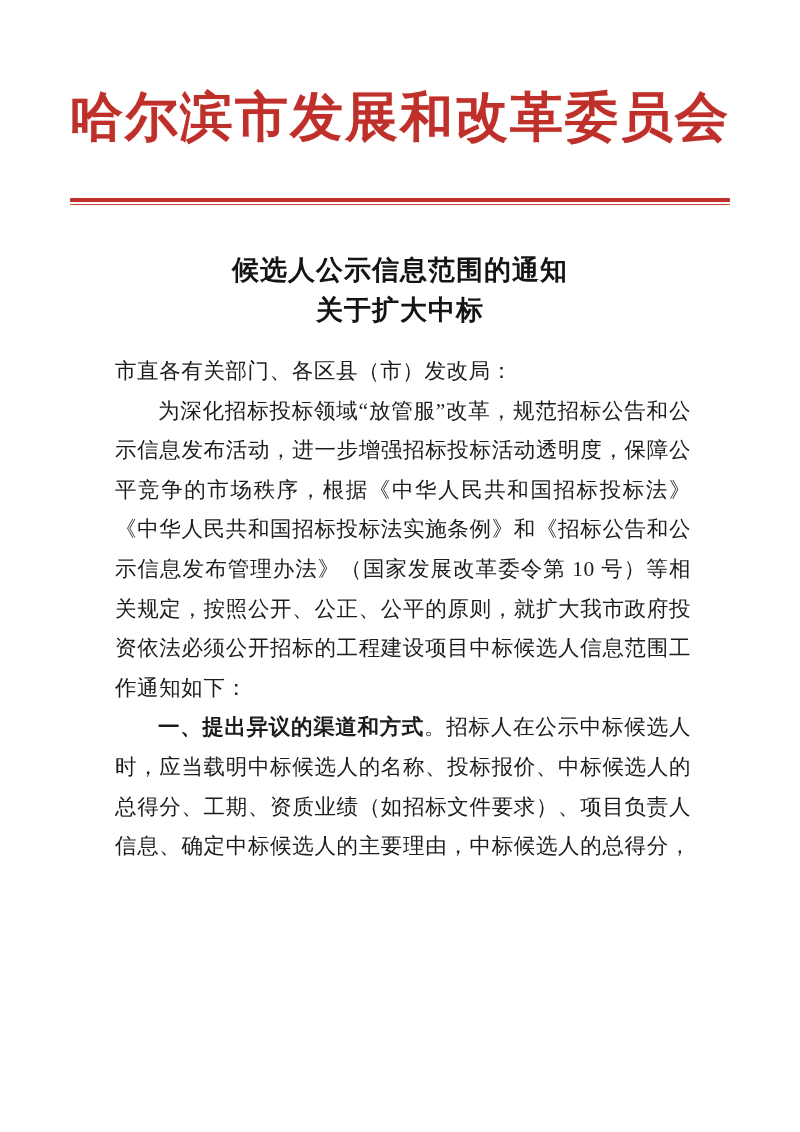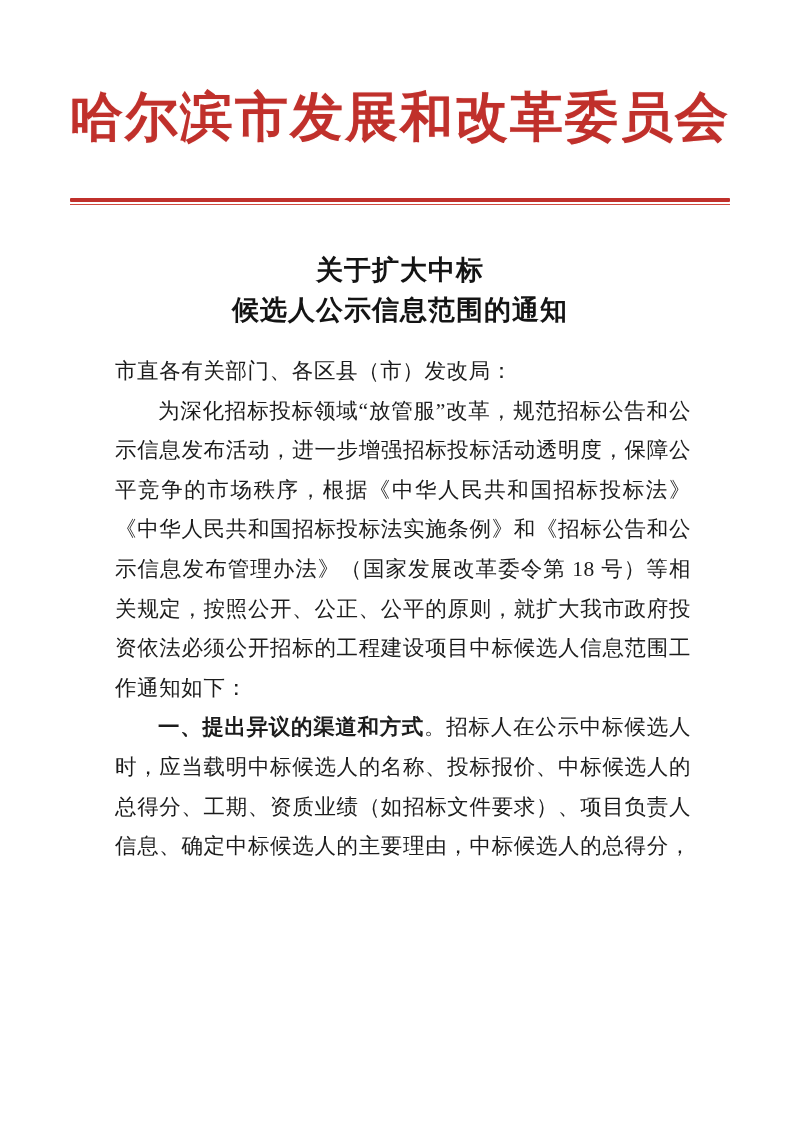--- a/index.html
+++ b/index.html
@@ -144,29 +144,29 @@
   <div class="letterhead">
     <div class="letterhead-title">哈尔滨市发展和改革委员会</div>
   </div>
 
   <div class="header-rule">
     <div class="thick"></div>
     <div class="thin"></div>
   </div>
 
   <div class="doc-title">
+    <span class="tl">候选人公示信息范围的通知</span>
     <span class="tl">关于扩大中标</span>
-    <span class="tl">候选人公示信息范围的通知</span>
   </div>
 
   <div class="body-block">
 
     <p class="para">市直各有关部门、各区县（市）发改局：</p>
 
-    <p class="para indent">为深化招标投标领域“放管服”改革，规范招标公告和公示信息发布活动，进一步增强招标投标活动透明度，保障公平竞争的市场秩序，根据《中华人民共和国招标投标法》《中华人民共和国招标投标法实施条例》和《招标公告和公示信息发布管理办法》（国家发展改革委令第 18 号）等相关规定，按照公开、公正、公平的原则，就扩大我市政府投资依法必须公开招标的工程建设项目中标候选人信息范围工作通知如下：</p>
+    <p class="para indent">为深化招标投标领域“放管服”改革，规范招标公告和公示信息发布活动，进一步增强招标投标活动透明度，保障公平竞争的市场秩序，根据《中华人民共和国招标投标法》《中华人民共和国招标投标法实施条例》和《招标公告和公示信息发布管理办法》（国家发展改革委令第 10 号）等相关规定，按照公开、公正、公平的原则，就扩大我市政府投资依法必须公开招标的工程建设项目中标候选人信息范围工作通知如下：</p>
 
     <p class="para indent">
       <span class="heading-run">一、提出异议的渠道和方式</span><span>。招标人在公示中标候选人时，应当载明中标候选人的名称、投标报价、中标候选人的总得分、工期、资质业绩（如招标文件要求）、项目负责人信息、确定中标候选人的主要理由，中标候选人的总得分，以及法律法规和招标文件规定公示的其他内容。对于投标被否决的，应当书面告知被否决的原因及依据，或者在中标候选人公示中一并公开。</span>
     </p>
 
   </div>
 
   <div class="footer-rule">
     <div class="thin"></div>
     <div class="thick"></div>

